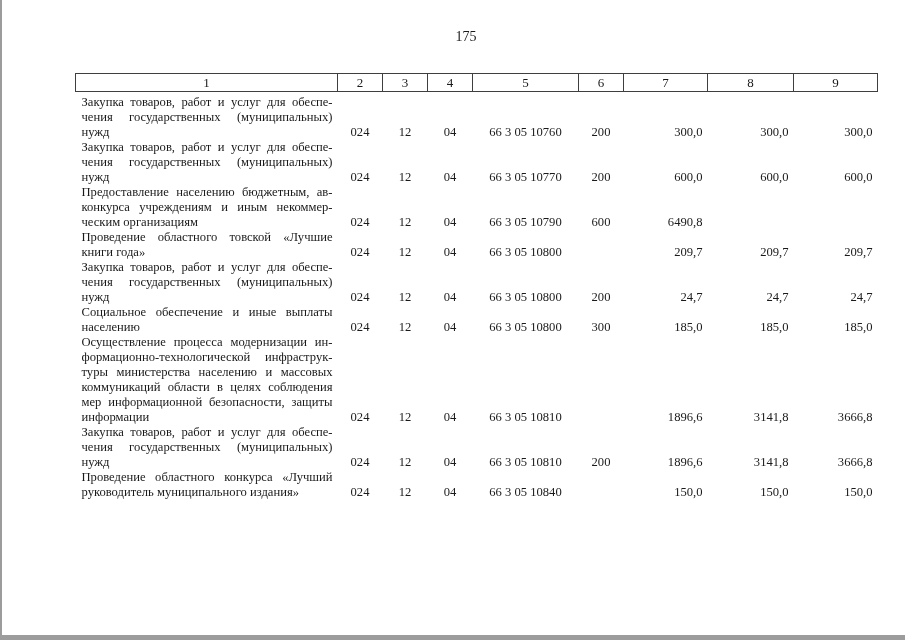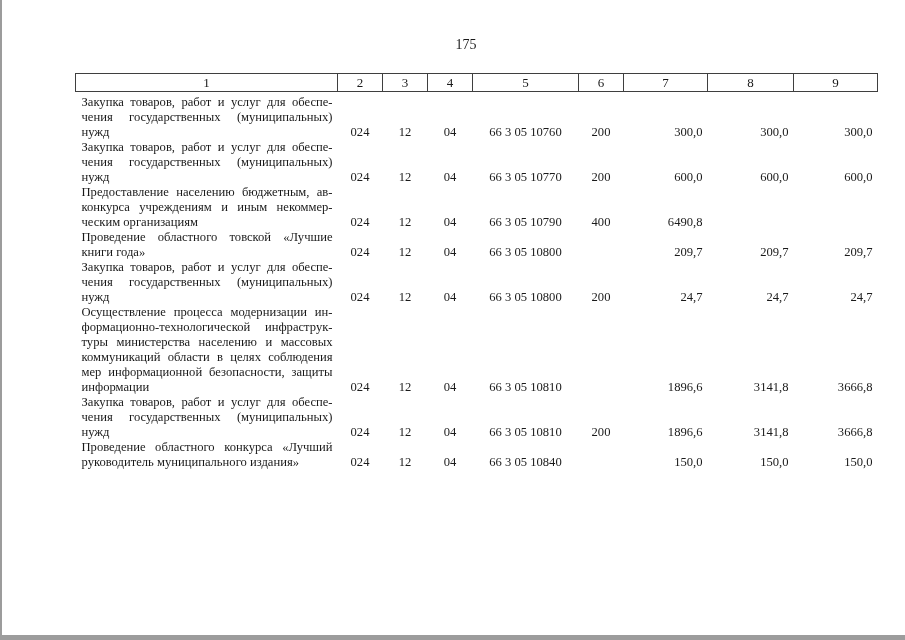--- a/index.html
+++ b/index.html
@@ -28,21 +28,20 @@
     width: 905px; height: 5px;
     background: #9c9c9c;
   }
   .page-number {
     position: absolute;
     top: 29px;
     left: 60px;
     width: 812px;
     text-align: center;
     font-size: 14px;
-    margin-top: 8px;
   }
   table.budget {
     position: absolute;
     left: 75px;
     top: 73px;
     width: 802px;
     border-collapse: collapse;
     table-layout: fixed;
     font-size: 12.6px;
     line-height: 15px;
@@ -150,21 +149,21 @@
         <tr>
           <td class="c1">
             <div class="jl">Предоставление населению бюджетным, ав-</div>
             <div class="jl">конкурса учреждениям и иным некоммер-</div>
             <div class="ll">ческим организациям</div>
           </td>
           <td class="c2">024</td>
           <td class="c3">12</td>
           <td class="c4">04</td>
           <td class="c5">66 3 05 10790</td>
-          <td class="c6">400</td>
+          <td class="c6">600</td>
           <td class="c7">6490,8</td>
           <td class="c8"></td>
           <td class="c9"></td>
         </tr>
         <tr>
           <td class="c1">
             <div class="jl">Проведение областного товской «Лучшие</div>
             <div class="ll">книги года»</div>
           </td>
           <td class="c2">024</td>
@@ -183,20 +182,34 @@
             <div class="ll">нужд</div>
           </td>
           <td class="c2">024</td>
           <td class="c3">12</td>
           <td class="c4">04</td>
           <td class="c5">66 3 05 10800</td>
           <td class="c6">200</td>
           <td class="c7">24,7</td>
           <td class="c8">24,7</td>
           <td class="c9">24,7</td>
+        </tr>
+        <tr>
+          <td class="c1">
+            <div class="jl">Социальное обеспечение и иные выплаты</div>
+            <div class="ll">населению</div>
+          </td>
+          <td class="c2">024</td>
+          <td class="c3">12</td>
+          <td class="c4">04</td>
+          <td class="c5">66 3 05 10800</td>
+          <td class="c6">300</td>
+          <td class="c7">185,0</td>
+          <td class="c8">185,0</td>
+          <td class="c9">185,0</td>
         </tr>
         <tr>
           <td class="c1">
             <div class="jl">Осуществление процесса модернизации ин-</div>
             <div class="jl">формационно-технологической инфраструк-</div>
             <div class="jl">туры министерства населению и массовых</div>
             <div class="jl">коммуникаций области в целях соблюдения</div>
             <div class="jl">мер информационной безопасности, защиты</div>
             <div class="ll">информации</div>
           </td>

